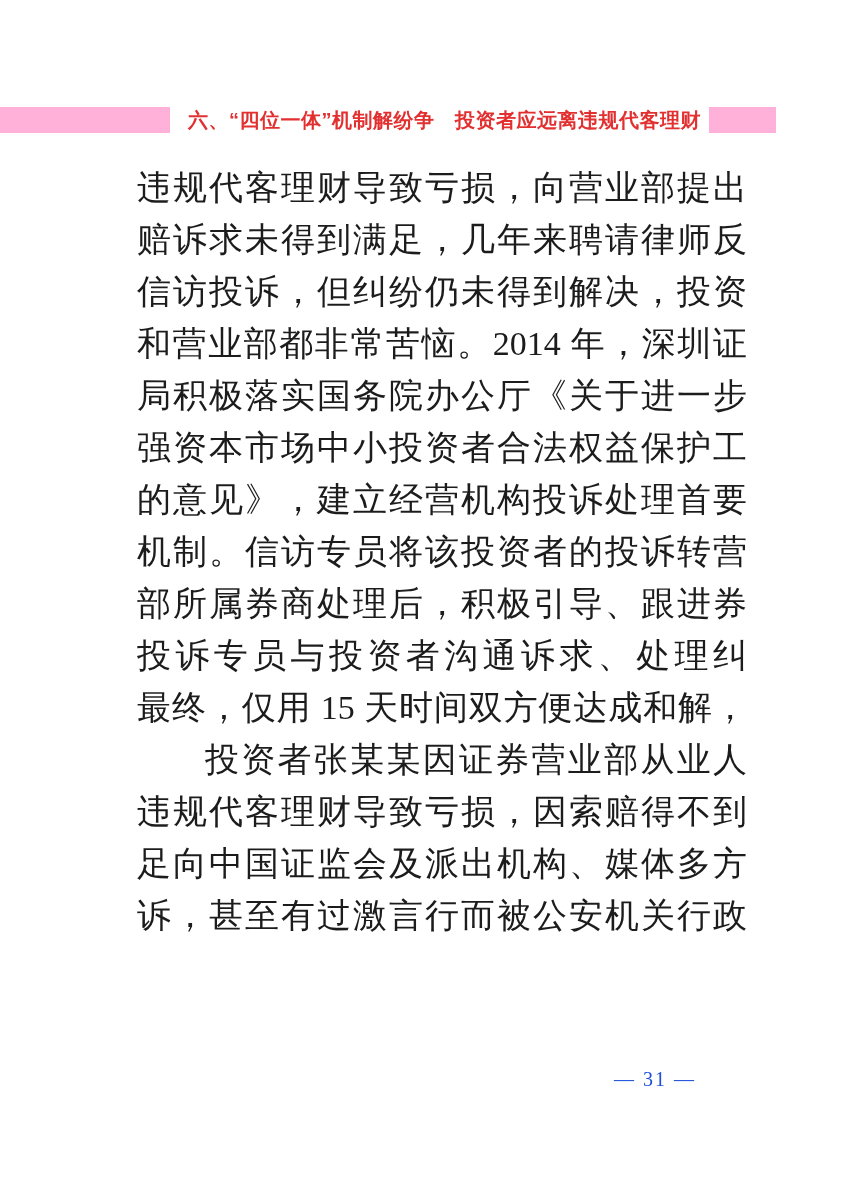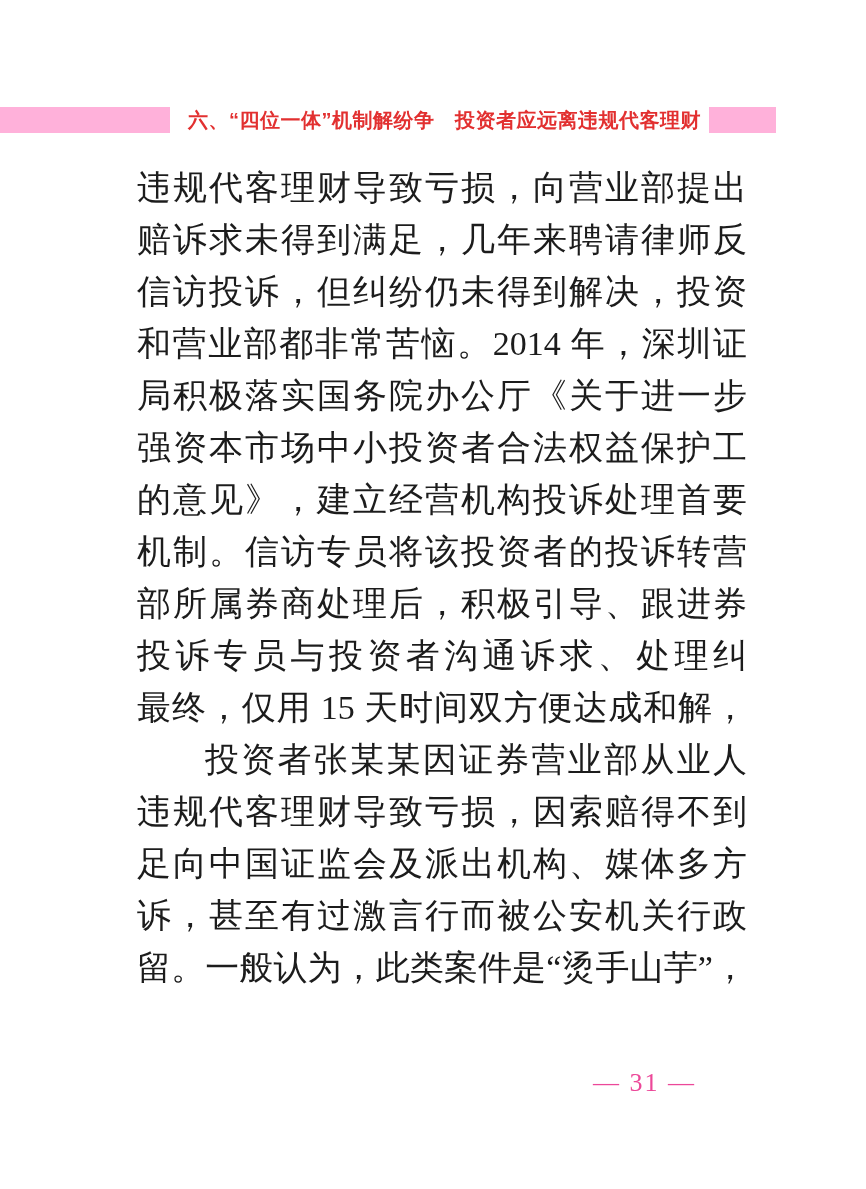--- a/index.html
+++ b/index.html
@@ -63,22 +63,22 @@
     overflow: hidden;
   }
   .text-line.flush { text-align-last: left; }
   .text-line.indent { text-indent: 2em; }
 
   
   .page-footer {
     position: absolute;
     top: 1068px;
     right: 94px;
-    font-size: 26px;
-    color: #ec4899;
+    font-size: 20px;
+    color: #1d4ed8;
     letter-spacing: 2px;
   }
 </style>
 </head>
 <body>
 
 <div class="page">
 
   <header class="header-bar">
     <div class="pink-block left"></div>
@@ -95,20 +95,19 @@
     <p class="text-line">强资本市场中小投资者合法权益保护工作</p>
     <p class="text-line">的意见》，建立经营机构投诉处理首要责任</p>
     <p class="text-line">机制。信访专员将该投资者的投诉转营业</p>
     <p class="text-line">部所属券商处理后，积极引导、跟进券商</p>
     <p class="text-line">投诉专员与投资者沟通诉求、处理纠纷。</p>
     <p class="text-line">最终，仅用 15 天时间双方便达成和解，迅</p>
     <p class="text-line indent">投资者张某某因证券营业部从业人员</p>
     <p class="text-line">违规代客理财导致亏损，因索赔得不到满</p>
     <p class="text-line">足向中国证监会及派出机构、媒体多方投</p>
     <p class="text-line">诉，甚至有过激言行而被公安机关行政拘</p>
-    <p class="text-line">留。一般认为，此类案件是“烫手山芋”，</p>
   </main>
 
   <footer class="page-footer">
     <span>— 31 —</span>
   </footer>
 
 </div>
 
 </body></html>

